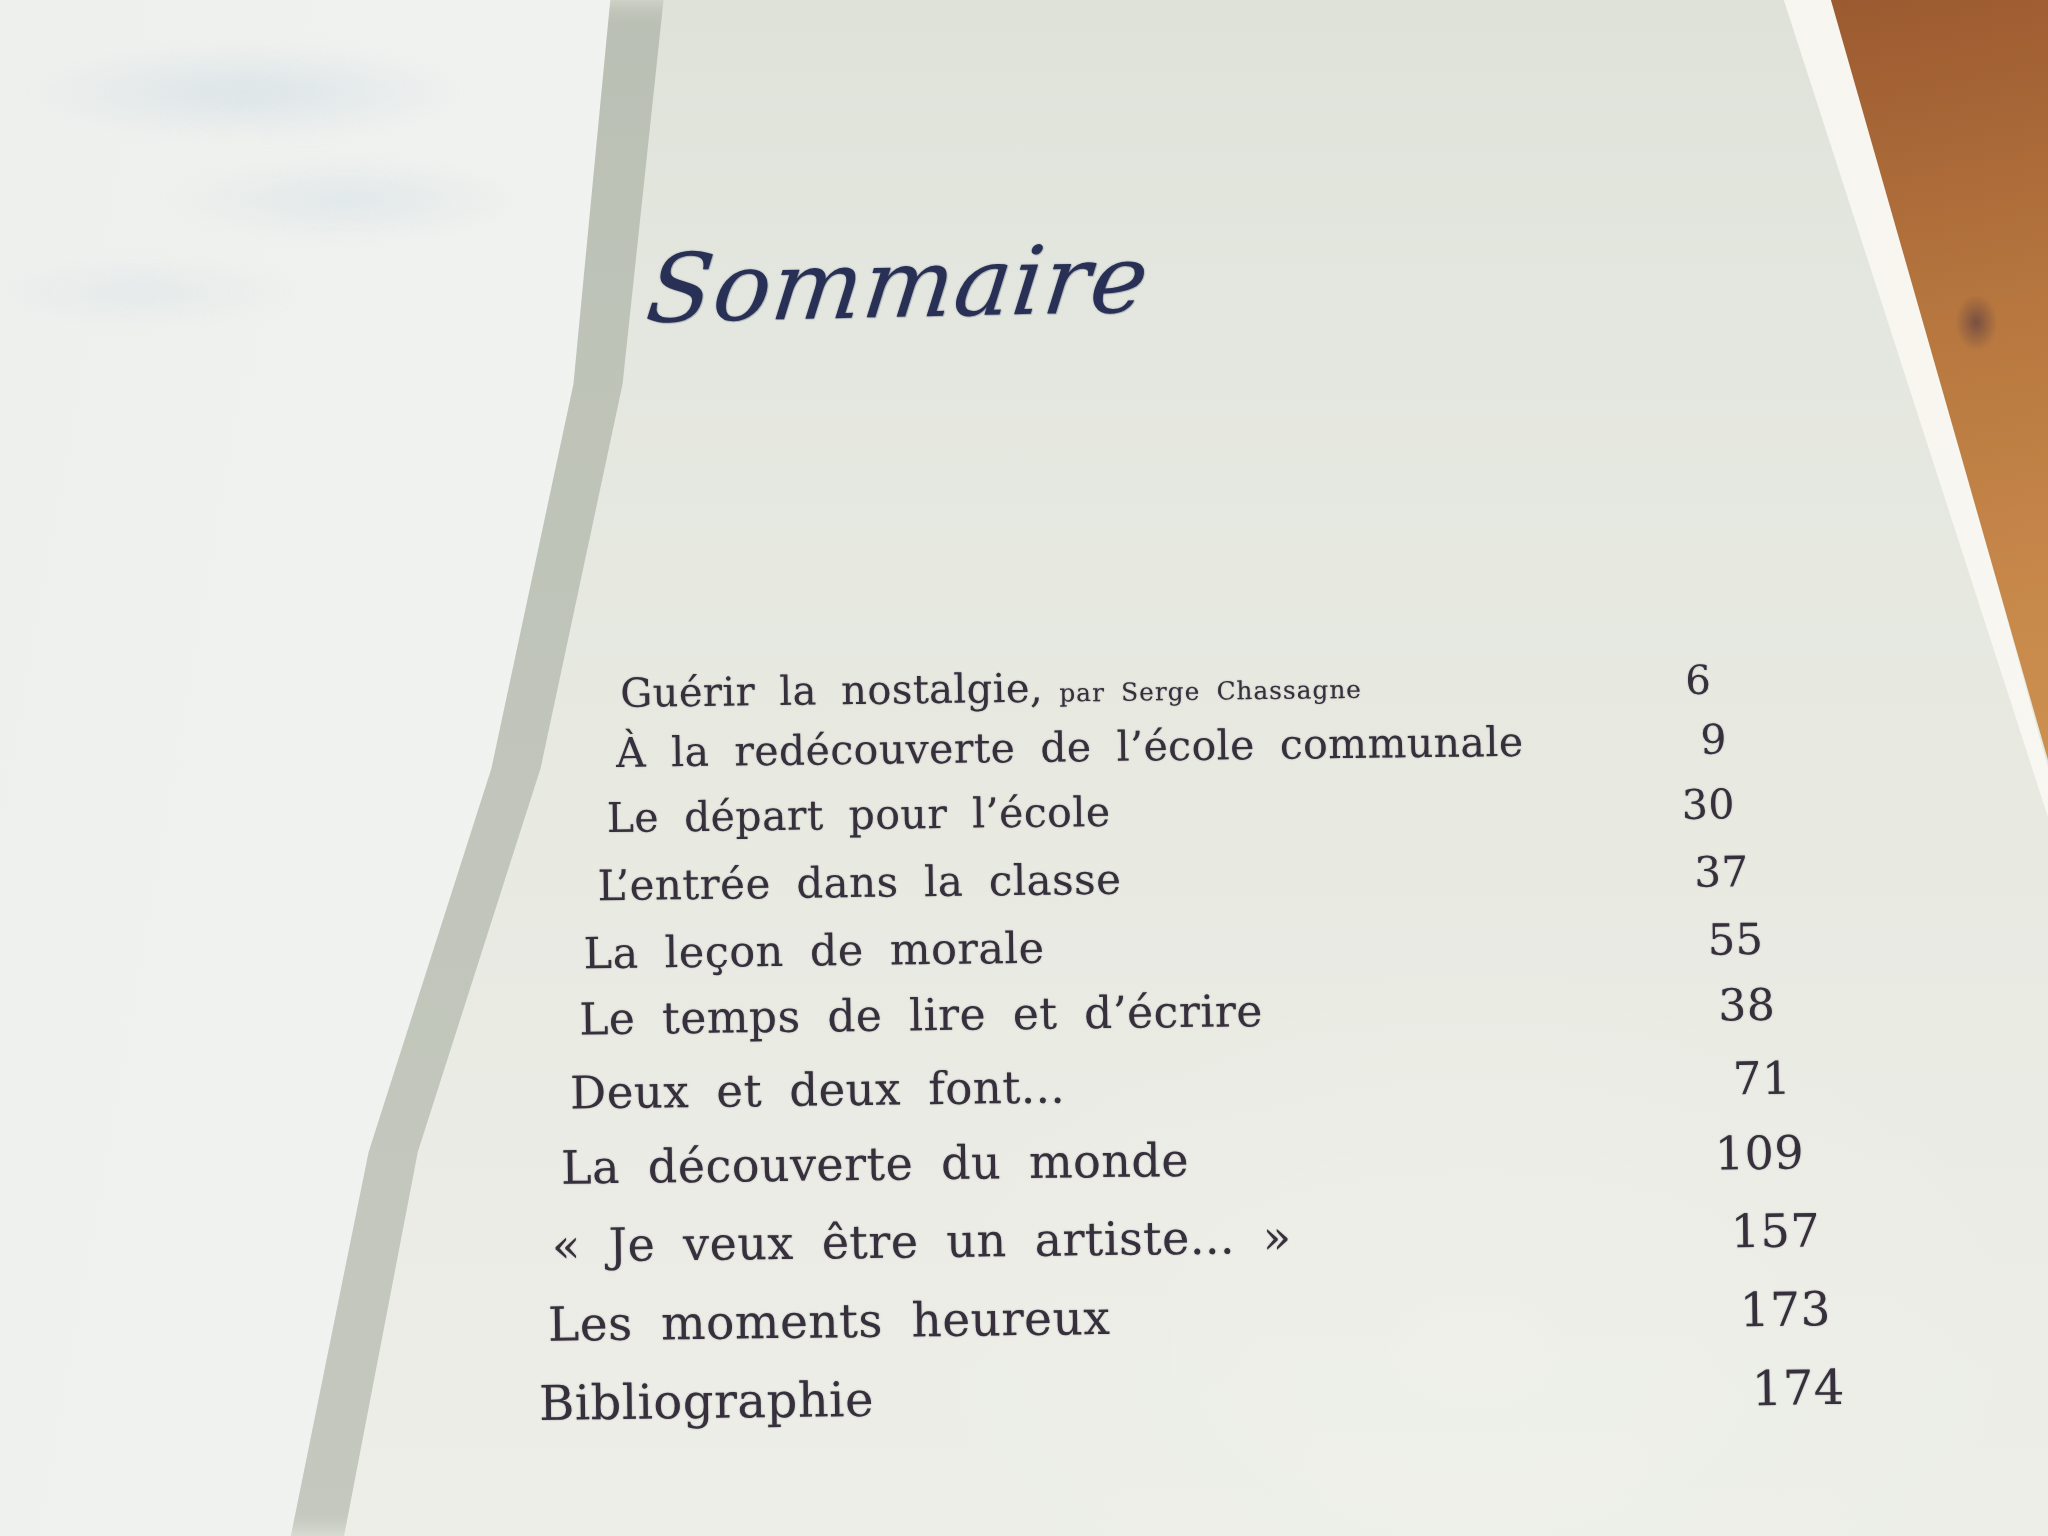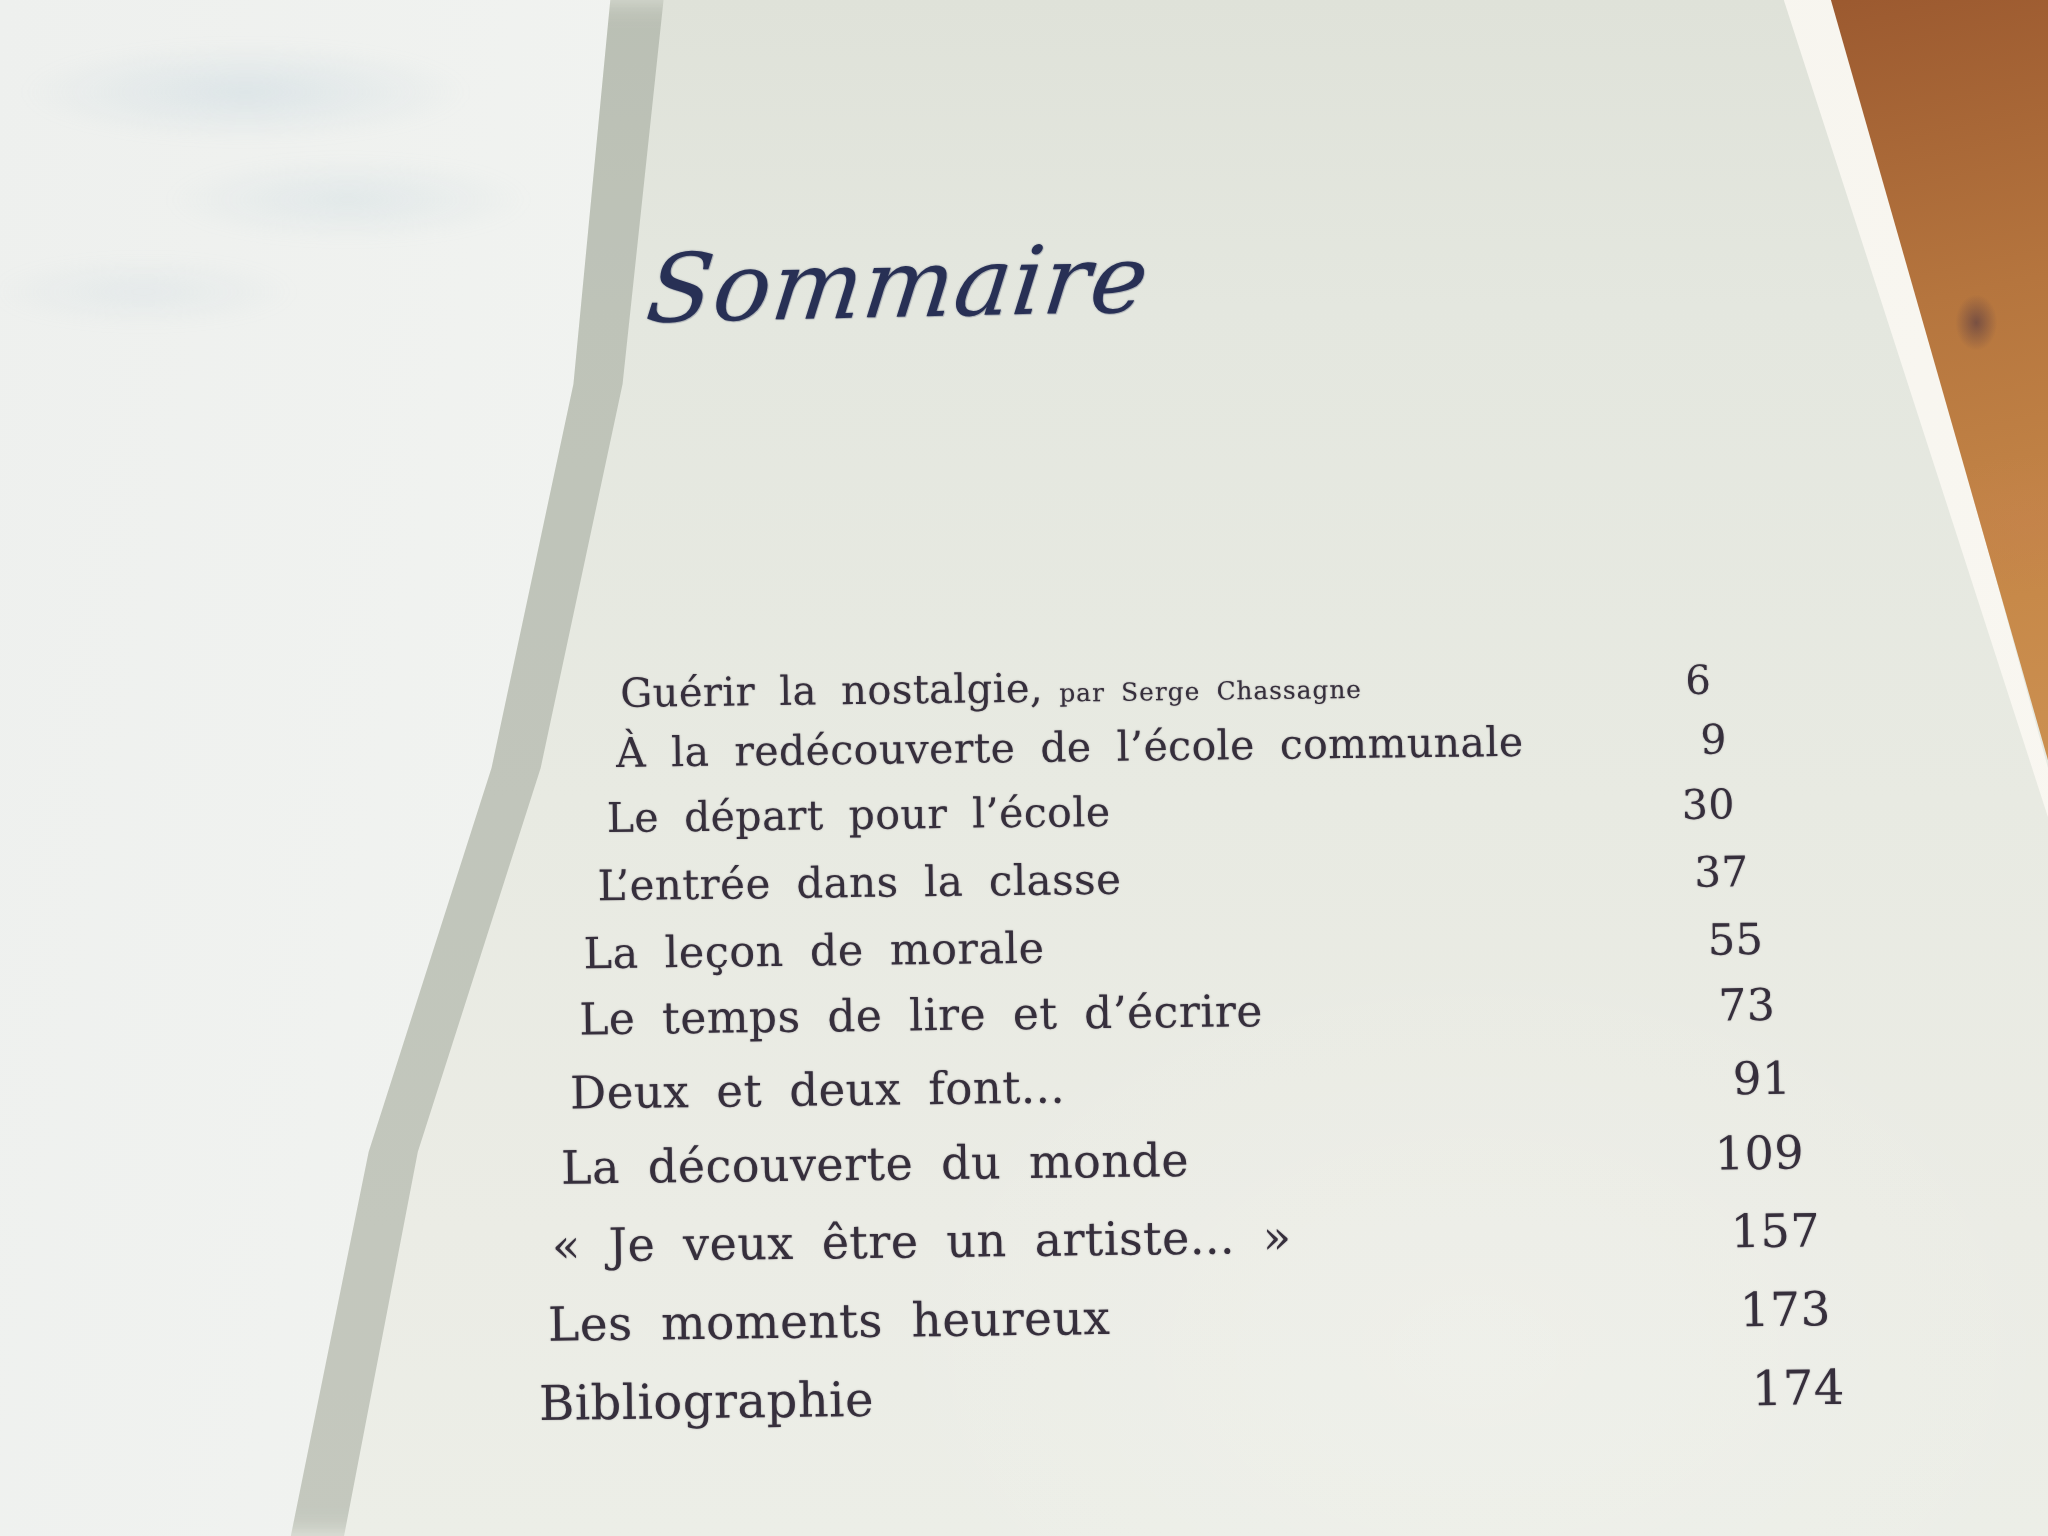--- a/index.html
+++ b/index.html
@@ -139,27 +139,27 @@
       <div class="toc-row">
     <div class="toc-title-wrap">
       <span class="toc-title">La leçon de morale</span>
     </div>
     <span class="toc-page">55</span>
   </div>
       <div class="toc-row">
     <div class="toc-title-wrap">
       <span class="toc-title">Le temps de lire et d’écrire</span>
     </div>
-    <span class="toc-page">73</span>
+    <span class="toc-page">38</span>
   </div>
       <div class="toc-row">
     <div class="toc-title-wrap">
       <span class="toc-title">Deux et deux font...</span>
     </div>
-    <span class="toc-page">91</span>
+    <span class="toc-page">71</span>
   </div>
       <div class="toc-row">
     <div class="toc-title-wrap">
       <span class="toc-title">La découverte du monde</span>
     </div>
     <span class="toc-page">109</span>
   </div>
       <div class="toc-row">
     <div class="toc-title-wrap">
       <span class="toc-title">« Je veux être un artiste... »</span>

